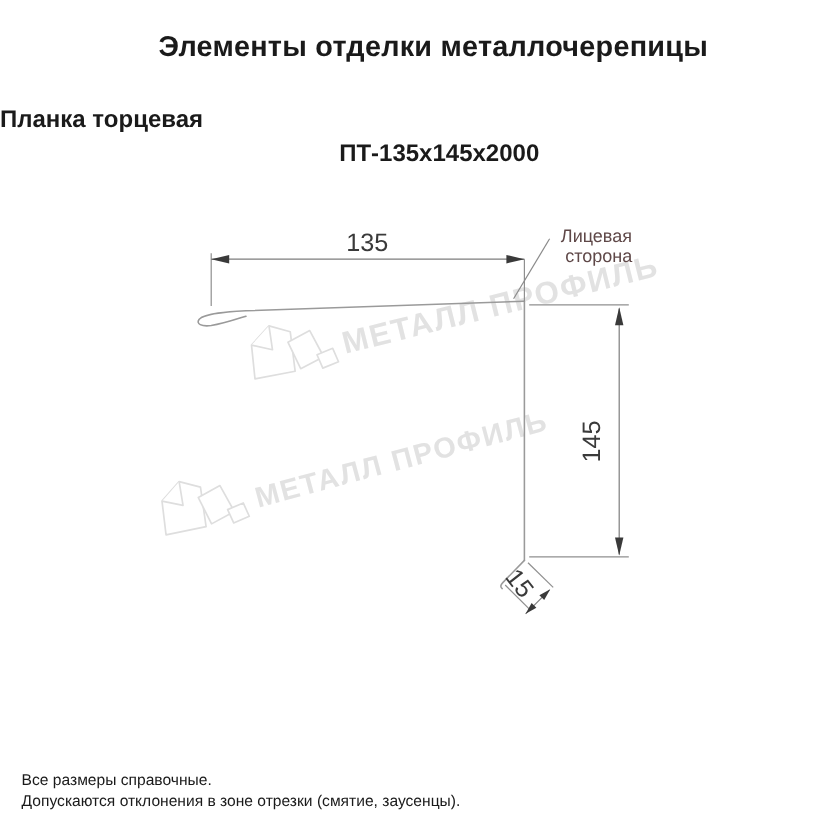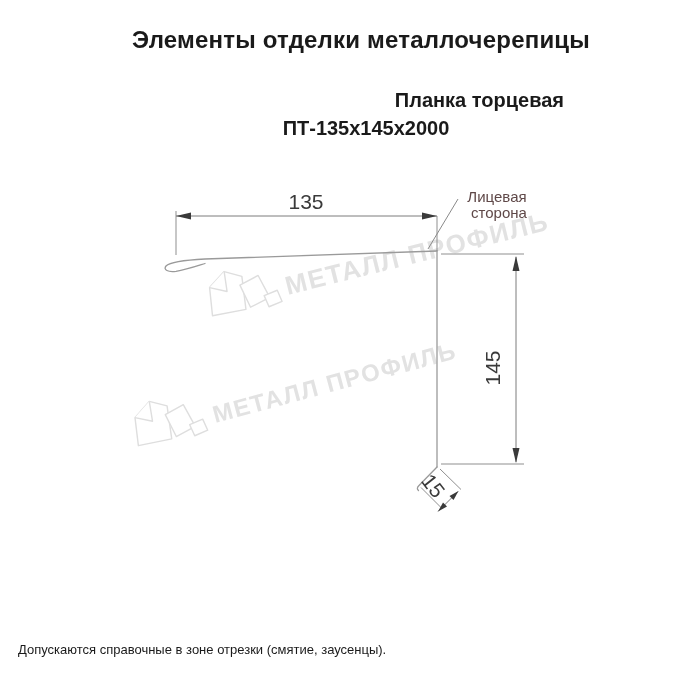--- a/index.html
+++ b/index.html
@@ -5,21 +5,21 @@
   html,body{margin:0;padding:0;}
   body{
     width:700px;height:700px;position:relative;background:#ffffff;overflow:hidden;
     font-family:"Liberation Sans", sans-serif;
   }
   .page-title{
     position:absolute;top:26px;left:0;width:700px;text-align:center;
     font-size:24px;font-weight:bold;color:#1a1a1a;letter-spacing:0.2px;margin-left:11px;
   }
   .product-name{
-    position:absolute;top:89px;left:0;width:564px;text-align:right;
+    position:absolute;top:89px;left:0;width:564px;text-align:left;
     font-size:20px;font-weight:bold;color:#1a1a1a;
   }
   .product-code{
     position:absolute;top:117px;left:0;width:700px;text-align:center;
     font-size:20px;font-weight:bold;color:#1a1a1a;padding-left:16px;
   }
   svg.drawing{position:absolute;left:0;top:0;width:700px;height:700px;}
   .footer{
     position:absolute;left:18px;top:641px;width:640px;
     font-size:13px;line-height:1.4;color:#1a1a1a;
@@ -101,14 +101,15 @@
   </g>
 
   <g>
     <path class="leader-line" d="M 458,199 L 428,249"></path>
     <text class="face-text" x="497" y="202" text-anchor="middle">Лицевая</text>
     <text class="face-text" x="499" y="218" text-anchor="middle">сторона</text>
   </g>
 </svg>
 
 <div class="footer">
-  <div>Допускаются справочные в зоне отрезки (смятие, заусенцы).</div>
+  <div>Все размеры справочные.</div>
+  <div>Допускаются отклонения в зоне отрезки (смятие, заусенцы).</div>
 </div>
 
 </body></html>

